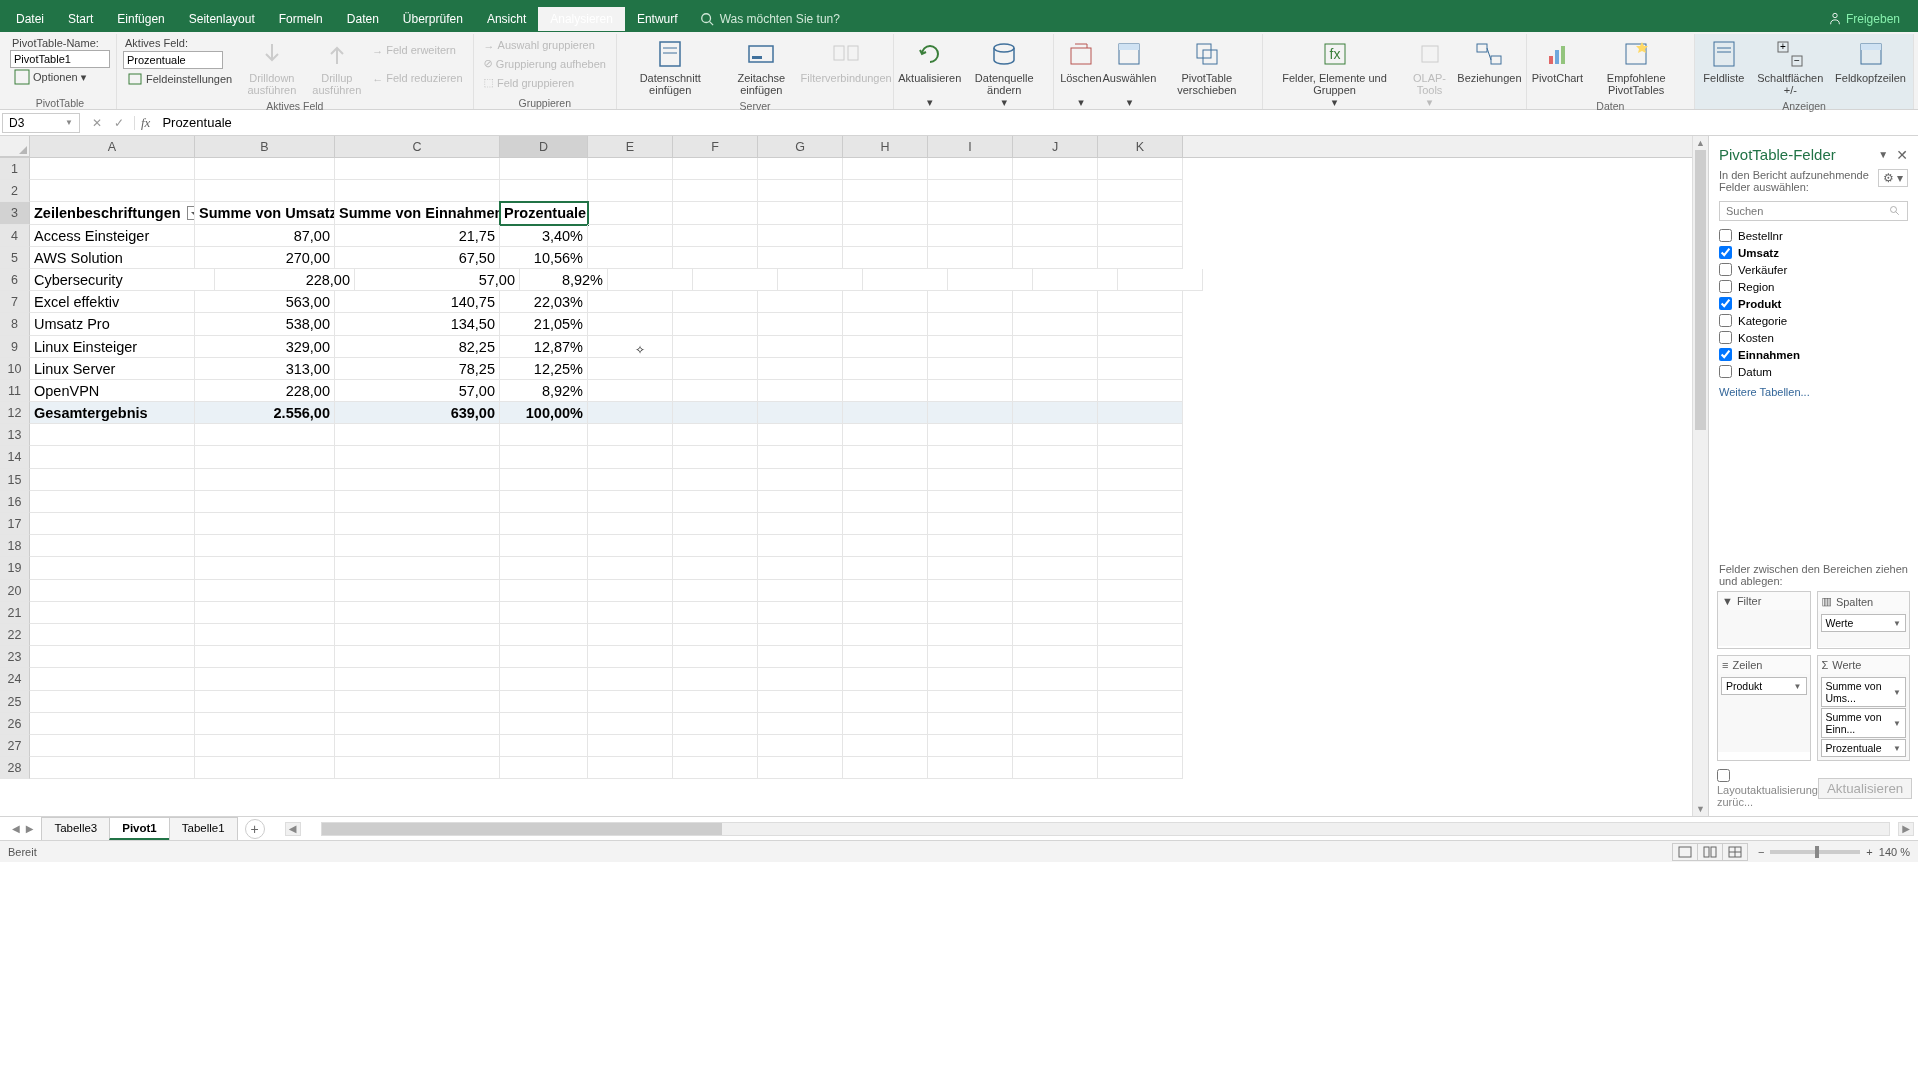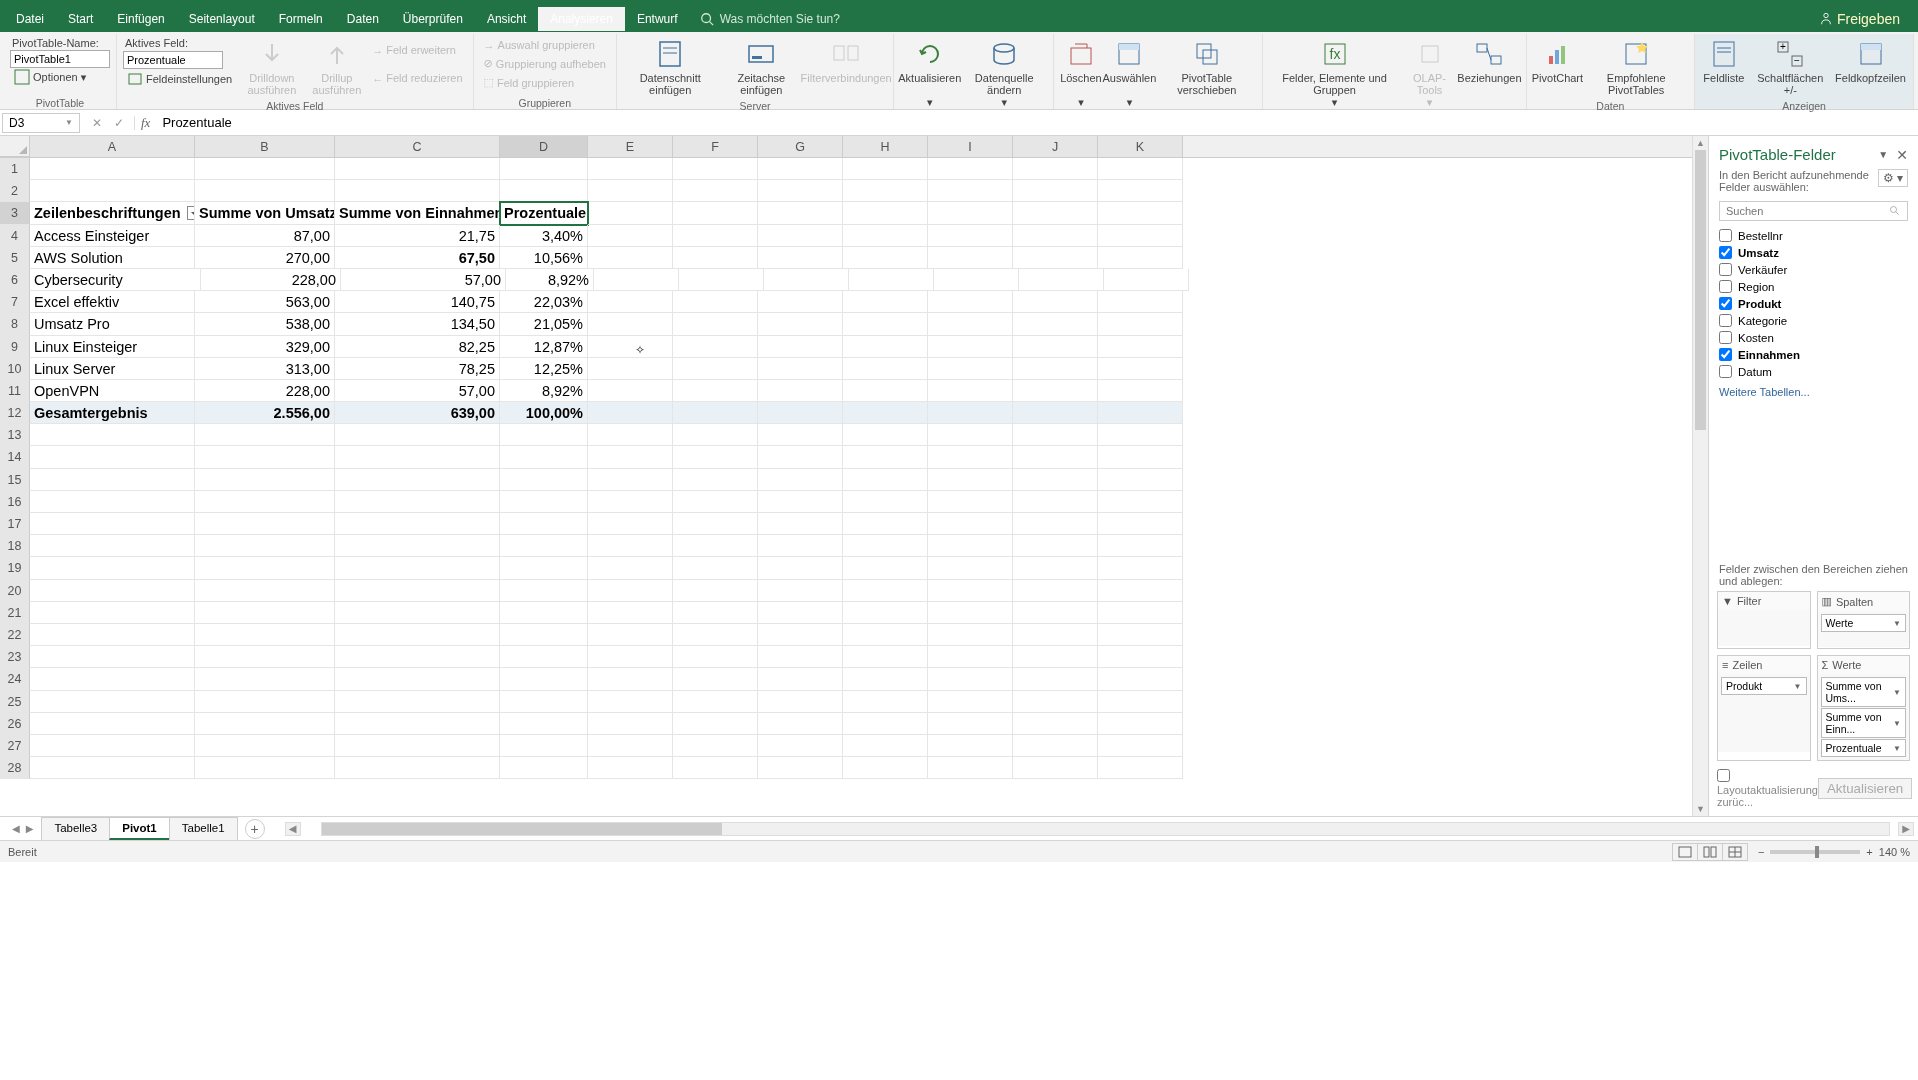--- a/index.html
+++ b/index.html
@@ -9,21 +9,21 @@
 .titlebar { height: 6px; background: #217346; }
 
 
 .ribbon-tabs { height: 26px; background: #217346; display: flex; align-items: center; padding: 0 4px; color: #fff; }
 .ribbon-tab { padding: 5px 12px; cursor: pointer; font-size: 12px; }
 .ribbon-tab.active { background: #f3f3f3; color: #217346; }
 .ribbon-tab.context { color: #fff; }
 .tellme { display: flex; align-items: center; padding: 0 10px; color: #d0e8d8; font-size: 12px; }
 .tellme svg { margin-right: 6px; }
 .spacer { flex: 1; }
-.share { color: #fef9c3; padding: 0 14px; display: flex; align-items: center; font-size: 14px; }
+.share { color: #86efac; padding: 0 14px; display: flex; align-items: center; font-size: 12px; }
 .share svg { margin-right: 4px; }
 
 
 .ribbon { height: 78px; background: #f3f3f3; border-bottom: 1px solid #d4d4d4; display: flex; padding: 2px 4px 0; }
 .ribbon-group { border-right: 1px solid #e1e1e1; padding: 2px 6px 0; display: flex; flex-direction: column; }
 .ribbon-group-label { text-align: center; font-size: 10.5px; color: #666; padding: 2px 0 0; margin-top: auto; }
 .ribbon-row { display: flex; align-items: flex-start; gap: 2px; }
 .ribbon-col { display: flex; flex-direction: column; gap: 1px; }
 .rb-small { font-size: 11px; color: #444; padding: 1px 4px; display: flex; align-items: center; gap: 3px; white-space: nowrap; }
 .rb-small.disabled { color: #bbb; }
@@ -443,32 +443,32 @@
             <div class="cell" style="width: 85px;"></div>
             <div class="cell" style="width: 85px;"></div>
             <div class="cell" style="width: 85px;"></div>
             <div class="cell" style="width: 85px;"></div>
             <div class="cell" style="width: 85px;"></div>
             <div class="cell" style="width: 85px;"></div>
           </div>
           <div class="cell-row">
             <div class="cell" style="width: 165px;">AWS Solution</div>
             <div class="cell num" style="width: 140px;">270,00</div>
-            <div class="cell num" style="width: 165px; font-weight: bold;">67,50</div>
+            <div class="cell num" style="width: 165px;">67,50</div>
             <div class="cell num" style="width: 88px;">10,56%</div>
             <div class="cell" style="width: 85px;"></div>
             <div class="cell" style="width: 85px;"></div>
             <div class="cell" style="width: 85px;"></div>
             <div class="cell" style="width: 85px;"></div>
             <div class="cell" style="width: 85px;"></div>
             <div class="cell" style="width: 85px;"></div>
             <div class="cell" style="width: 85px;"></div>
           </div>
           <div class="cell-row">
-            <div class="cell" style="width: 171px;">Cybersecurity</div>
+            <div class="cell" style="width: 185px;">Cybersecurity</div>
             <div class="cell num" style="width: 140px;">228,00</div>
             <div class="cell num" style="width: 165px;">57,00</div>
             <div class="cell num" style="width: 88px;">8,92%</div>
             <div class="cell" style="width: 85px;"></div>
             <div class="cell" style="width: 85px;"></div>
             <div class="cell" style="width: 85px;"></div>
             <div class="cell" style="width: 85px;"></div>
             <div class="cell" style="width: 85px;"></div>
             <div class="cell" style="width: 85px;"></div>
             <div class="cell" style="width: 85px;"></div>

